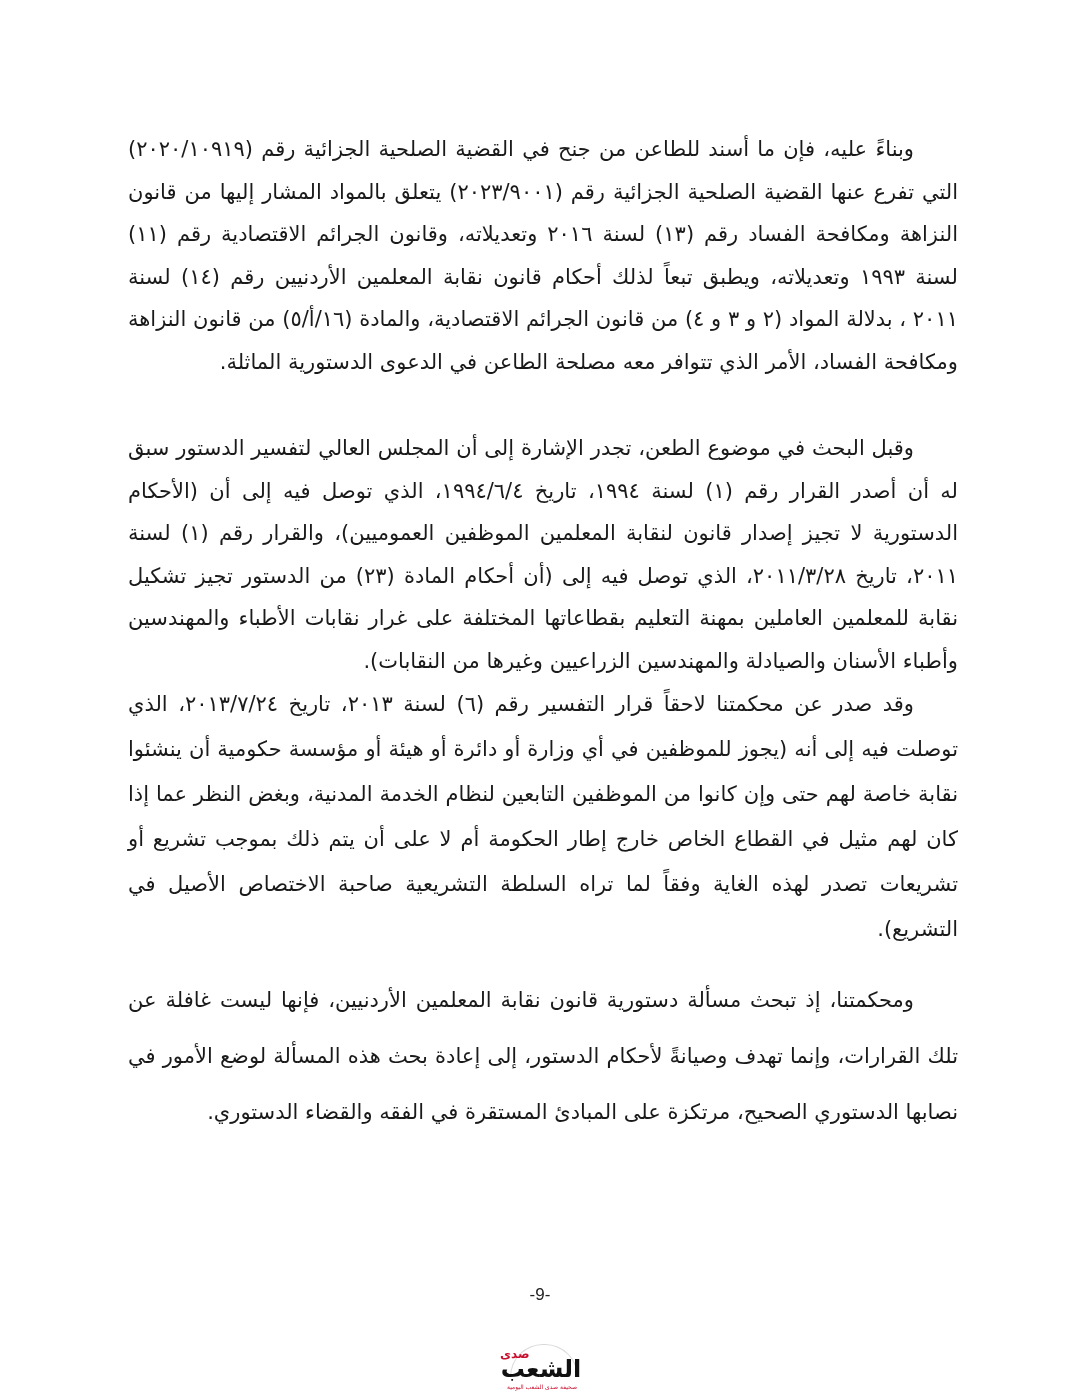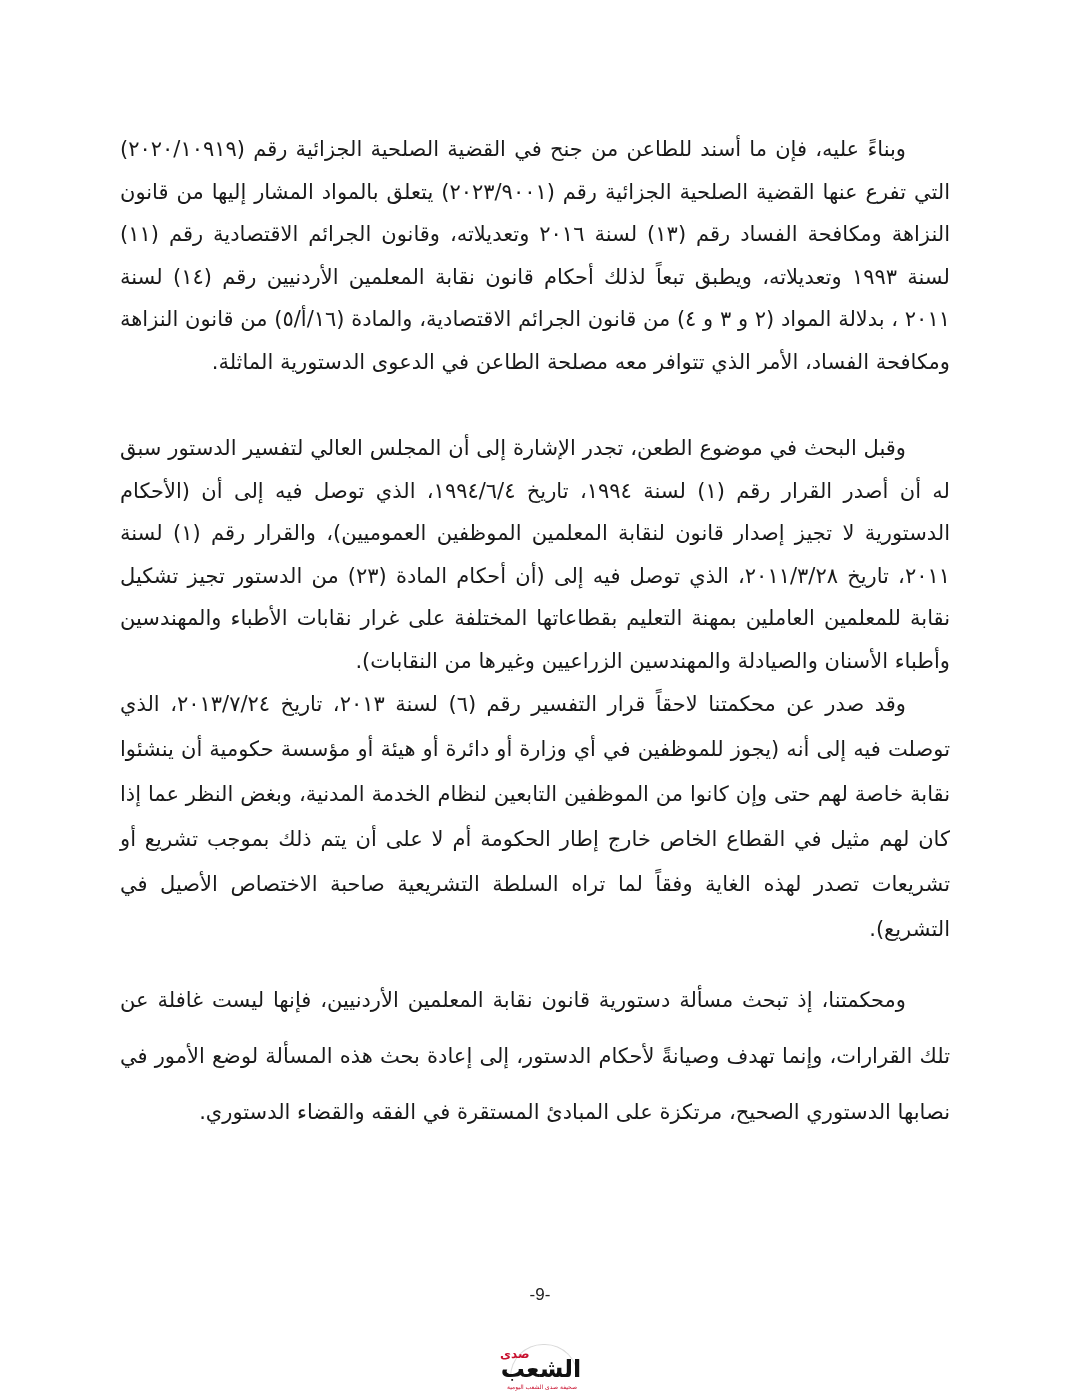--- a/index.html
+++ b/index.html
@@ -10,21 +10,21 @@
     body {
       width: 1080px;
       height: 1397px;
       position: relative;
       overflow: hidden;
       font-family: "DejaVu Sans", sans-serif;
       color: #1a1a1a;
     }
     .page {
       position: absolute;
-      left: 120px;
+      left: 128px;
       top: 128px;
       width: 830px;
       direction: rtl;
       text-align: justify;
       text-align-last: right;
     }
     .para {
       font-size: 21px;
       line-height: 42.5px;
       margin: 0;

